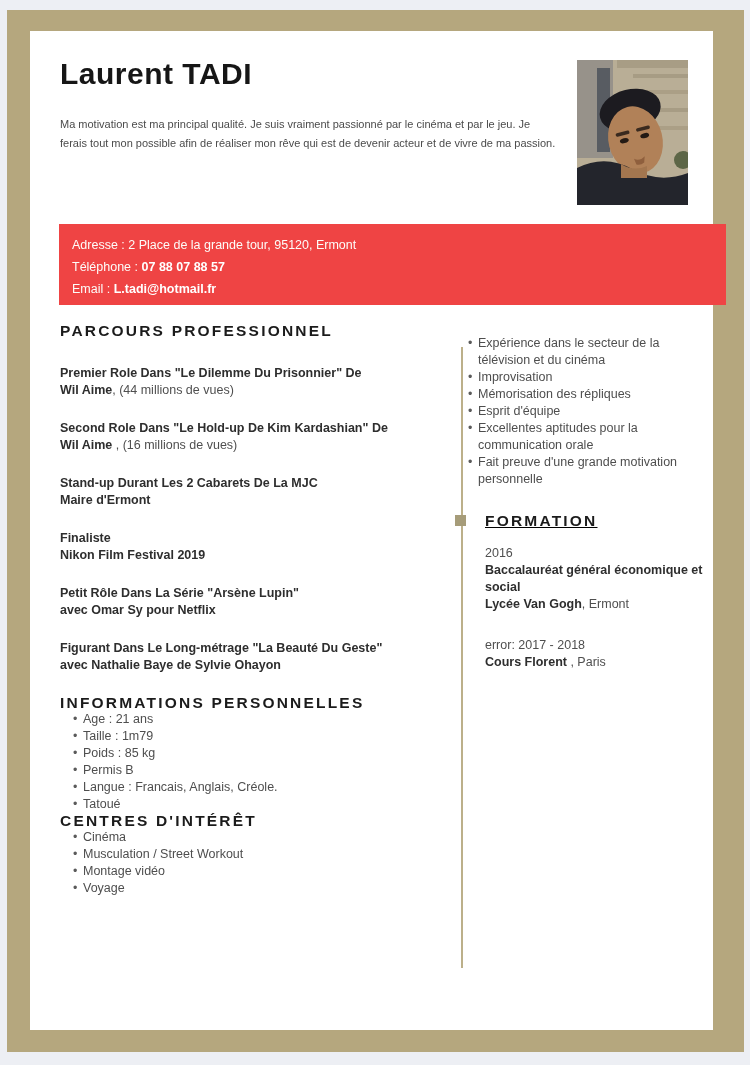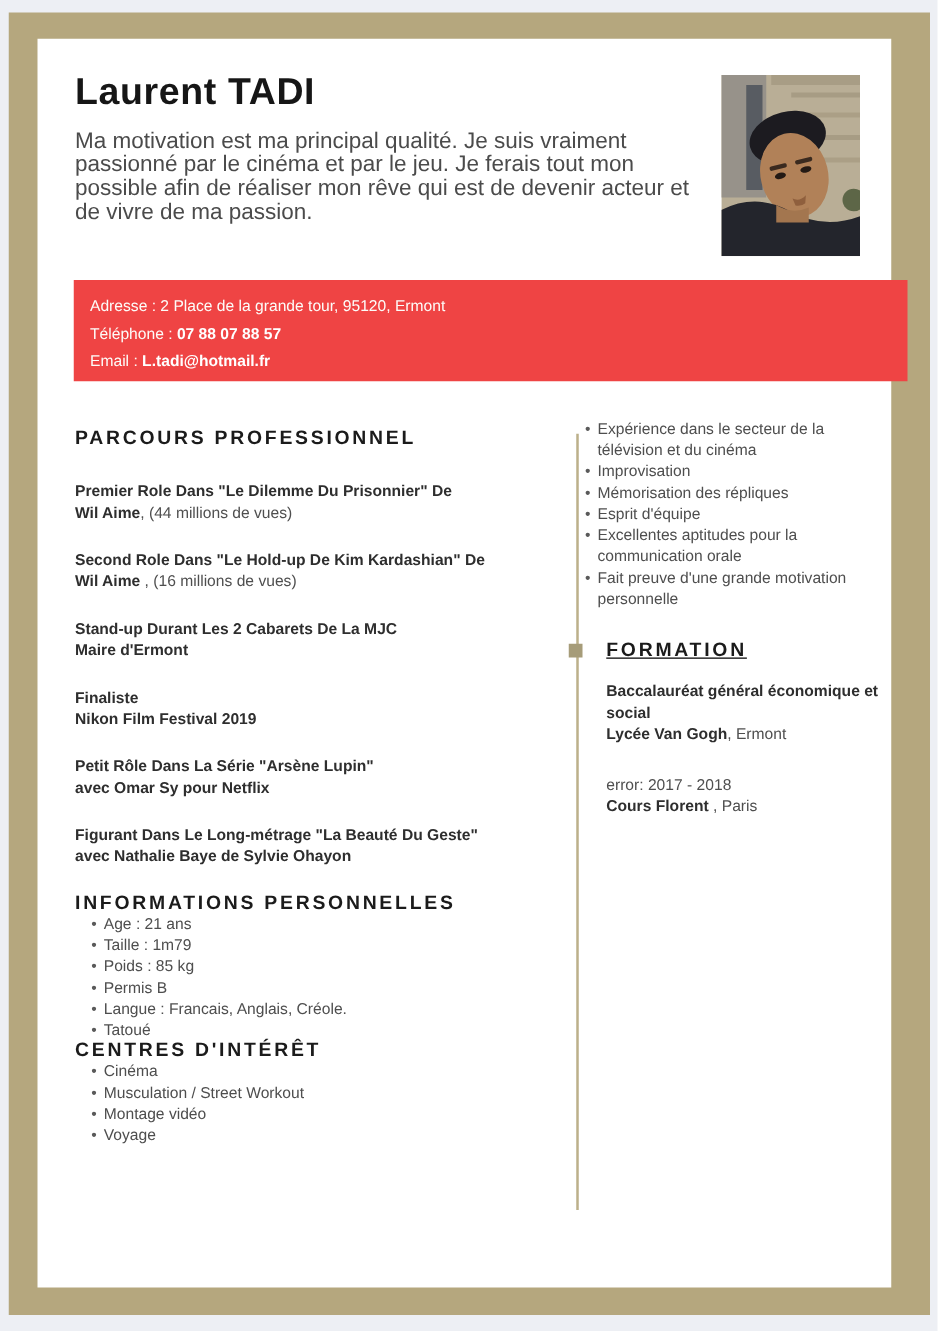--- a/index.html
+++ b/index.html
@@ -23,42 +23,42 @@
     width: 100%; height: 100%;
   }
   
   .name {
     position: absolute; left: 30px; top: 24px;
     margin: 0;
     font-size: 30px; font-weight: 700; color: #161616;
     letter-spacing: 0.5px; line-height: 38px;
   }
   .intro {
-    position: absolute; left: 30px; top: 72px; width: 500px;
+    position: absolute; left: 30px; top: 84px; width: 500px;
     margin: 0;
-    font-size: 18px; line-height: 19px; color: #4b4b4b;
+    font-size: 11px; line-height: 19px; color: #4b4b4b;
   }
   .photo {
     position: absolute; left: 547px; top: 29px;
     width: 111px; height: 145px;
     overflow: hidden;
   }
   .photo svg { display: block; }
   
   .contact-bar {
     position: absolute; left: 29px; top: 193px;
     width: 667px; height: 81px;
     background: #ef4444;
     padding: 10px 10px 0 13px;
     color: #fdfcf9;
     font-size: 12.5px; line-height: 22px;
   }
   .contact-bar .val-bold { font-weight: 700; color: #ffffff; }
   
-  .col-left  { position: absolute; left: 30px;  top: 312px; width: 392px; }
+  .col-left  { position: absolute; left: 30px;  top: 292px; width: 392px; }
   .col-right { position: absolute; left: 425px; top: 304px; width: 271px; }
   h2.sec {
     margin: 0;
     font-size: 15.5px; font-weight: 700; color: #1b1b1b;
     letter-spacing: 2.2px; line-height: 16px;
     white-space: nowrap;
   }
   
   .entries { margin-top: 26px; }
   .entry { margin-bottom: 21px; font-size: 12.5px; line-height: 17px; }
@@ -209,20 +209,21 @@
         <li>Esprit d'équipe</li>
         <li>Excellentes aptitudes pour la communication orale</li>
         <li>Fait preuve d'une grande motivation personnelle</li>
       </ul>
 
       <div class="sec-head sec-head-formation">
         <span class="sq"></span>
         <h2 class="sec">FORMATION</h2>
       </div>
       <div class="edu edu-1">
+        <div class="reg">2016</div>
         <div class="bold">Baccalauréat général économique et social</div>
         <div><span class="bold">Lycée Van Gogh</span><span class="reg">, Ermont</span></div>
       </div>
       <div class="edu edu-2">
         <div class="reg">error: 2017 - 2018</div>
         <div><span class="bold">Cours Florent</span><span class="reg"> , Paris</span></div>
       </div>
     </div>
 
   </div>

